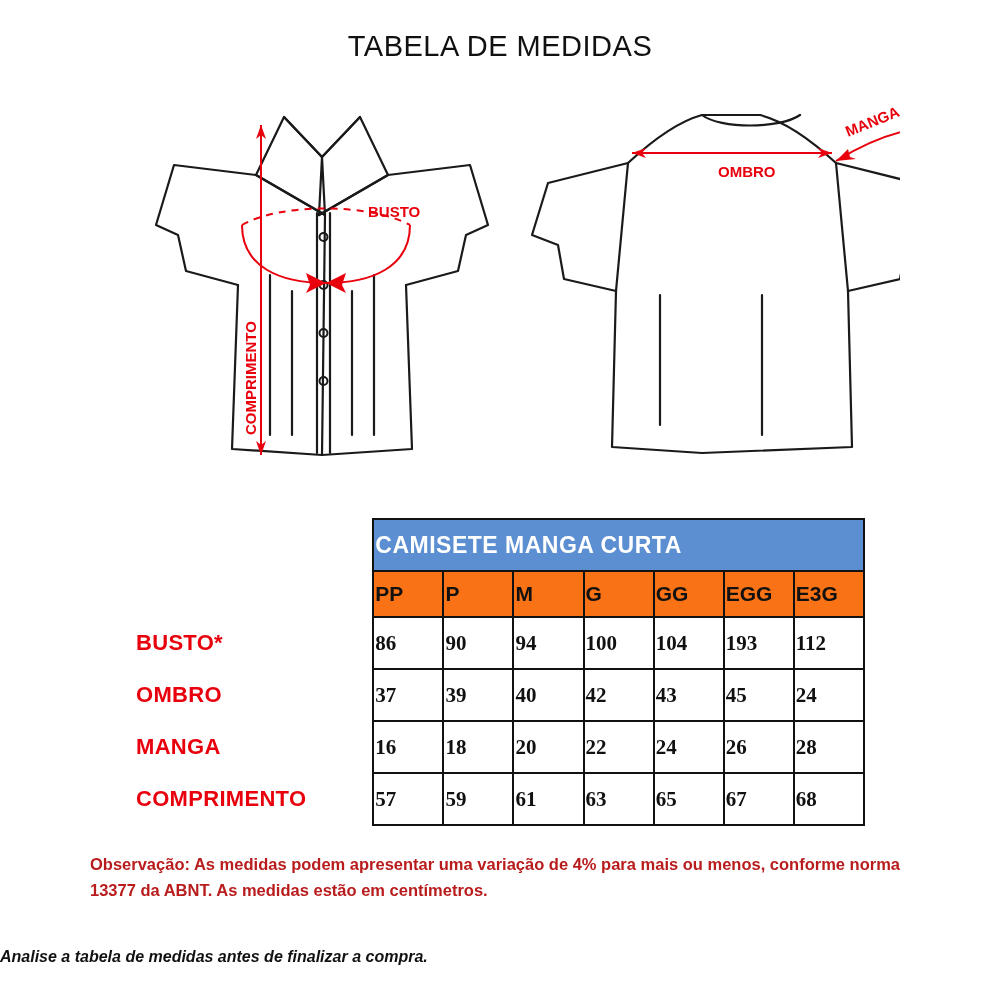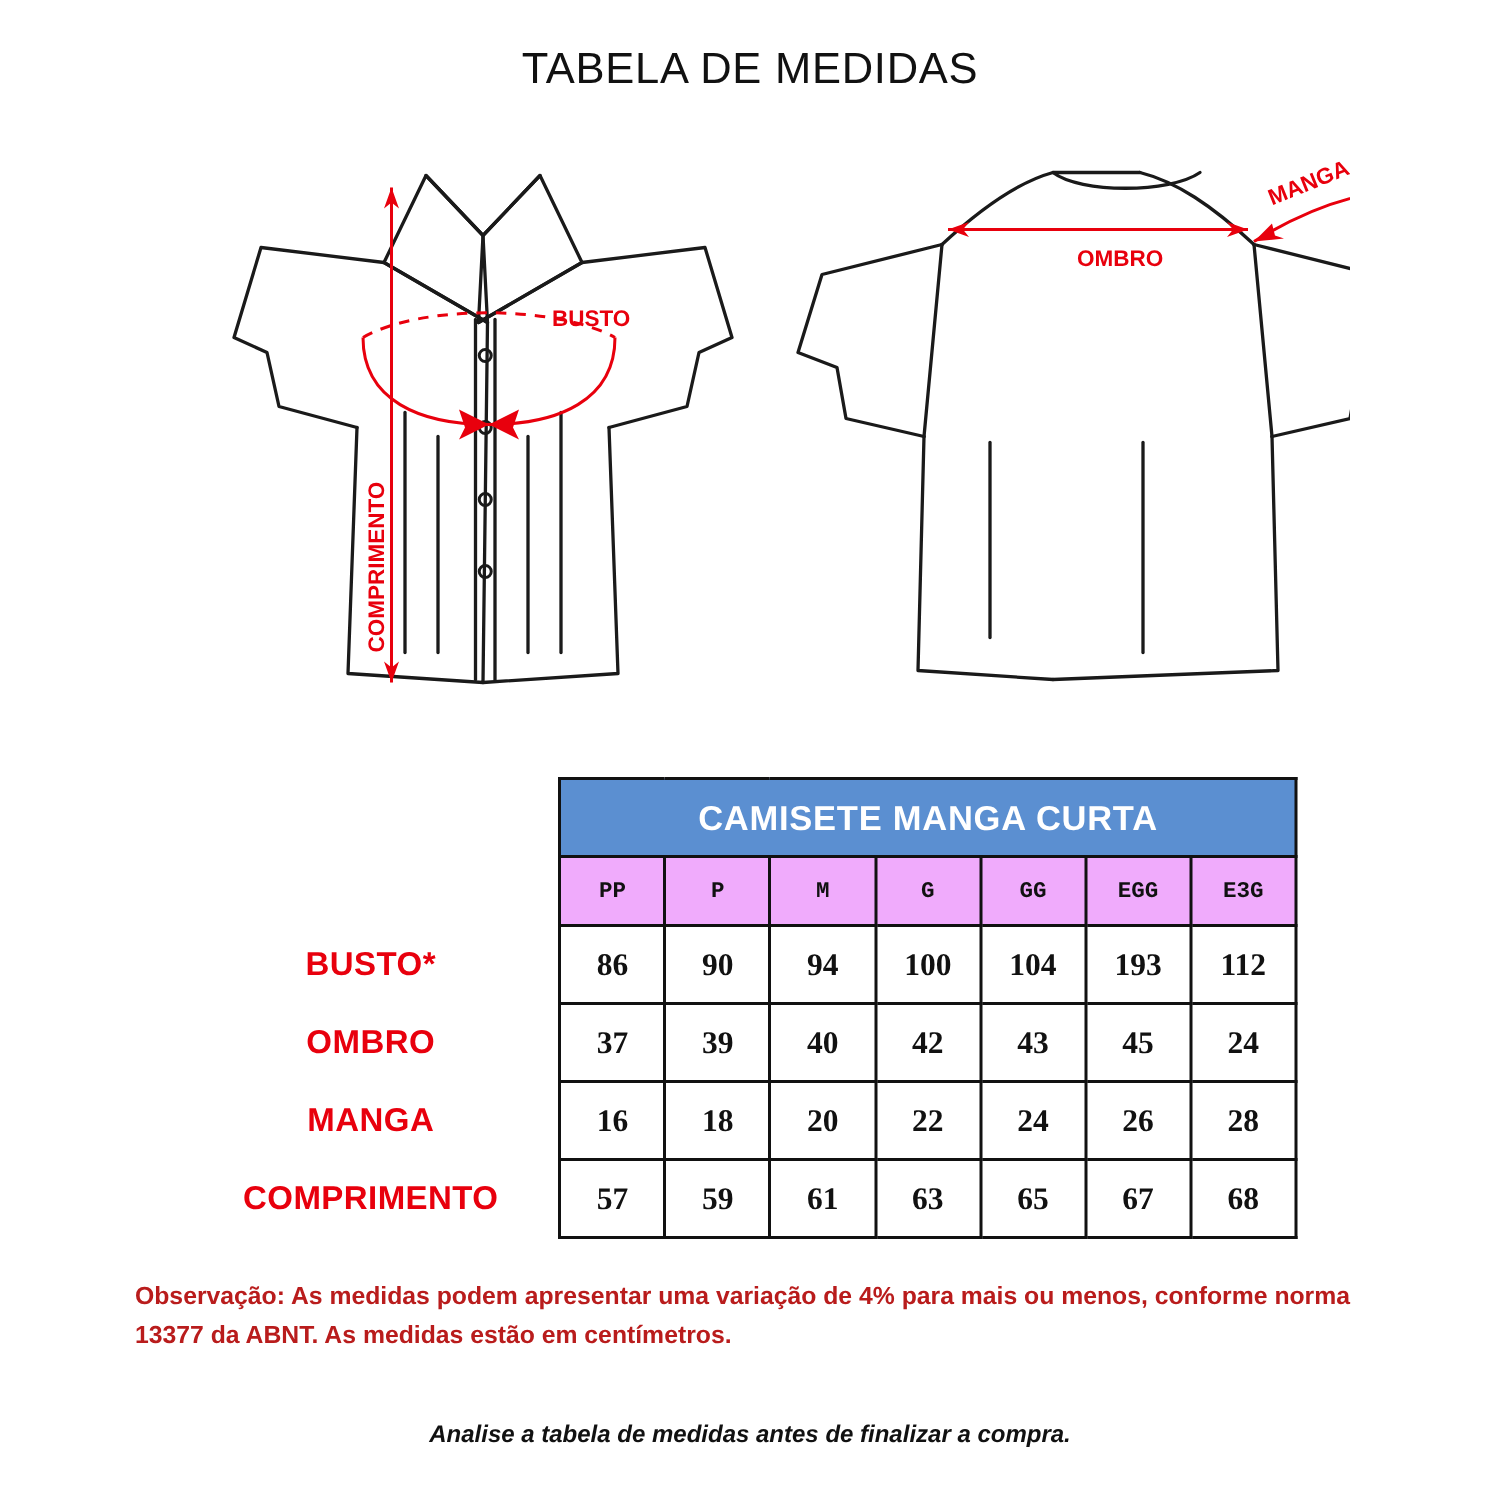--- a/index.html
+++ b/index.html
@@ -49,21 +49,20 @@
     top: 518px;
     width: 730px;
   }
   table.size-table {
     border-collapse: collapse;
     width: 730px;
     table-layout: fixed;
   }
   table.size-table td, table.size-table th {
     border: 2px solid #111;
-    text-align: center;
     vertical-align: middle;
     font-weight: bold;
   }
   
   .rowlabel {
     width: 238px;
     border: none !important;
     color: #e8000d;
     font-size: 22px;
     font-weight: bold;
@@ -77,25 +76,24 @@
     background: #ffffff;
   }
   .header-main {
     background: #5b8fd1;
     color: #ffffff;
     font-size: 23px;
     height: 48px;
     letter-spacing: 0.5px;
   }
   .header-size {
-    background: #f0abfc;
-    color: #111;
-    font-size: 15px;
+    background: #f97316;
+    color: #111;
+    font-size: 21px;
     height: 42px;
-    font-family: Liberation Mono, monospace;
   }
   td.val {
     font-size: 21px;
     height: 48px;
     color: #111;
     font-weight: normal;
     font-family: "Liberation Serif", serif;
   }
   col.sizecol { width: 70px; }
 
@@ -117,21 +115,20 @@
     font-size: 16.5px;
     font-weight: bold;
     line-height: 1.55;
     color: #b91c1c;
   }
   .note-analise {
     position: absolute;
     left: 0;
     top: 948px;
     width: 1000px;
-    text-align: center;
     font-size: 16px;
     font-style: italic;
     font-weight: bold;
     color: #111;
   }
 
   
 </style>
 </head>
 <body>

